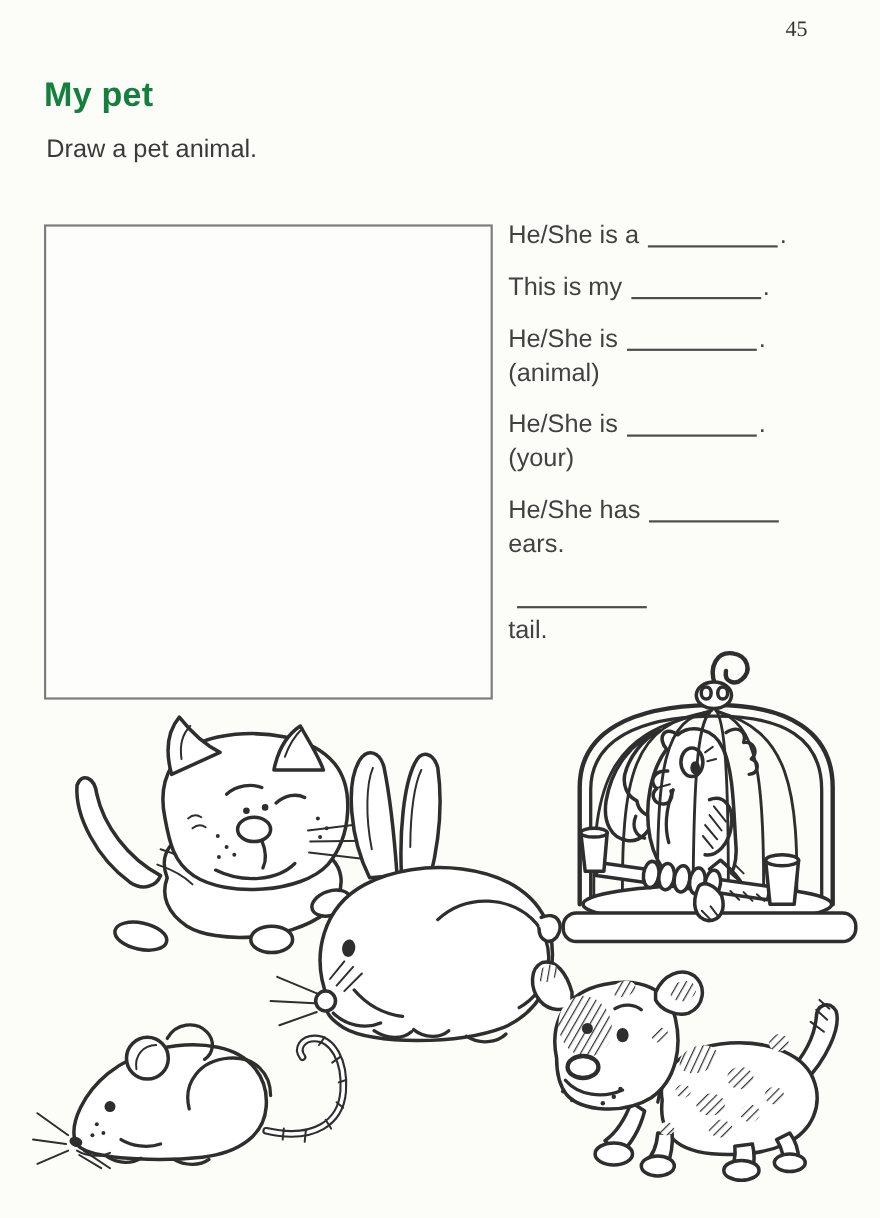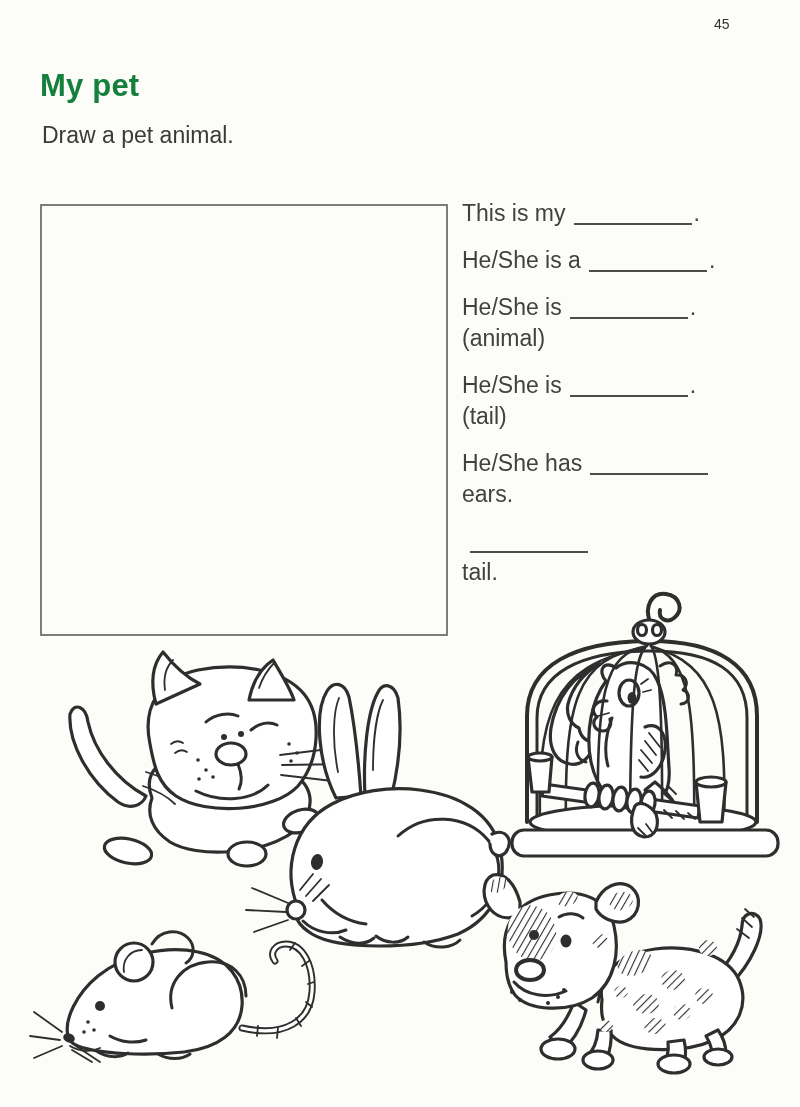--- a/index.html
+++ b/index.html
@@ -2,21 +2,21 @@
 <html><head>
 <meta charset="utf-8">
 <style>
   html,body{margin:0;padding:0;}
   body{
     width:800px;height:1107px;position:relative;overflow:hidden;
     background:#fcfcf9;
     font-family:"Liberation Sans", sans-serif;
     color:#3d3d3d;
   }
-  .page-number{position:absolute;top:16px;left:714px;font-size:14px;color:#333;}
+  .page-number{position:absolute;top:16px;left:714px;font-size:20px;color:#333;font-family:Liberation Serif, serif;}
   .title{position:absolute;left:40px;top:68px;font-size:31px;font-weight:700;color:#15803d;letter-spacing:0.2px;}
   .instructions{position:absolute;left:42px;top:120px;font-size:23px;color:#3a3a3a;line-height:30px;}
   .draw-box{position:absolute;left:40px;top:204px;width:404px;height:428px;border:2px solid #7d7d7d;background:#fdfdfc;}
   .sentences{position:absolute;left:462px;top:198px;width:330px;font-size:23px;color:#414141;}
   .sentence{margin-bottom:16px;line-height:31px;}
   .blank{display:inline-block;width:118px;height:1em;border-bottom:2.5px solid #4c4c4c;margin-left:8px;vertical-align:-4px;}
   .punct{margin-left:2px;}
   .second{line-height:31px;}
   svg.art{position:absolute;left:0;top:0;width:800px;height:1107px;pointer-events:none;}
   .ln{fill:#ffffff;stroke:#2e2e2e;stroke-width:3.2;stroke-linecap:round;stroke-linejoin:round;}
@@ -33,37 +33,37 @@
 <div class="page-number">45</div>
 <h1 class="title" style="margin:0">My pet</h1>
 <div class="instructions">
   <div>Draw a pet animal.</div>
 </div>
 
 <div class="draw-box"></div>
 
 <div class="sentences" id="sentences">
   <div class="sentence">
+    <span class="lead">He/She is a</span><span class="blank"></span><span class="punct">.</span>
+    
+  </div>
+
+  <div class="sentence">
     <span class="lead">This is my</span><span class="blank"></span><span class="punct">.</span>
     
   </div>
 
   <div class="sentence">
-    <span class="lead">He/She is a</span><span class="blank"></span><span class="punct">.</span>
-    
-  </div>
-
-  <div class="sentence">
     <span class="lead">He/She is</span><span class="blank"></span><span class="punct">.</span>
     <div class="second">(animal)</div>
   </div>
 
   <div class="sentence">
     <span class="lead">He/She is</span><span class="blank"></span><span class="punct">.</span>
-    <div class="second">(tail)</div>
+    <div class="second">(your)</div>
   </div>
 
   <div class="sentence">
     <span class="lead">He/She has</span><span class="blank"></span><span class="punct"></span>
     <div class="second">ears.</div>
   </div>
 
   <div class="sentence">
     <span class="blank"></span><span class="punct"></span>
     <div class="second">tail.</div>

